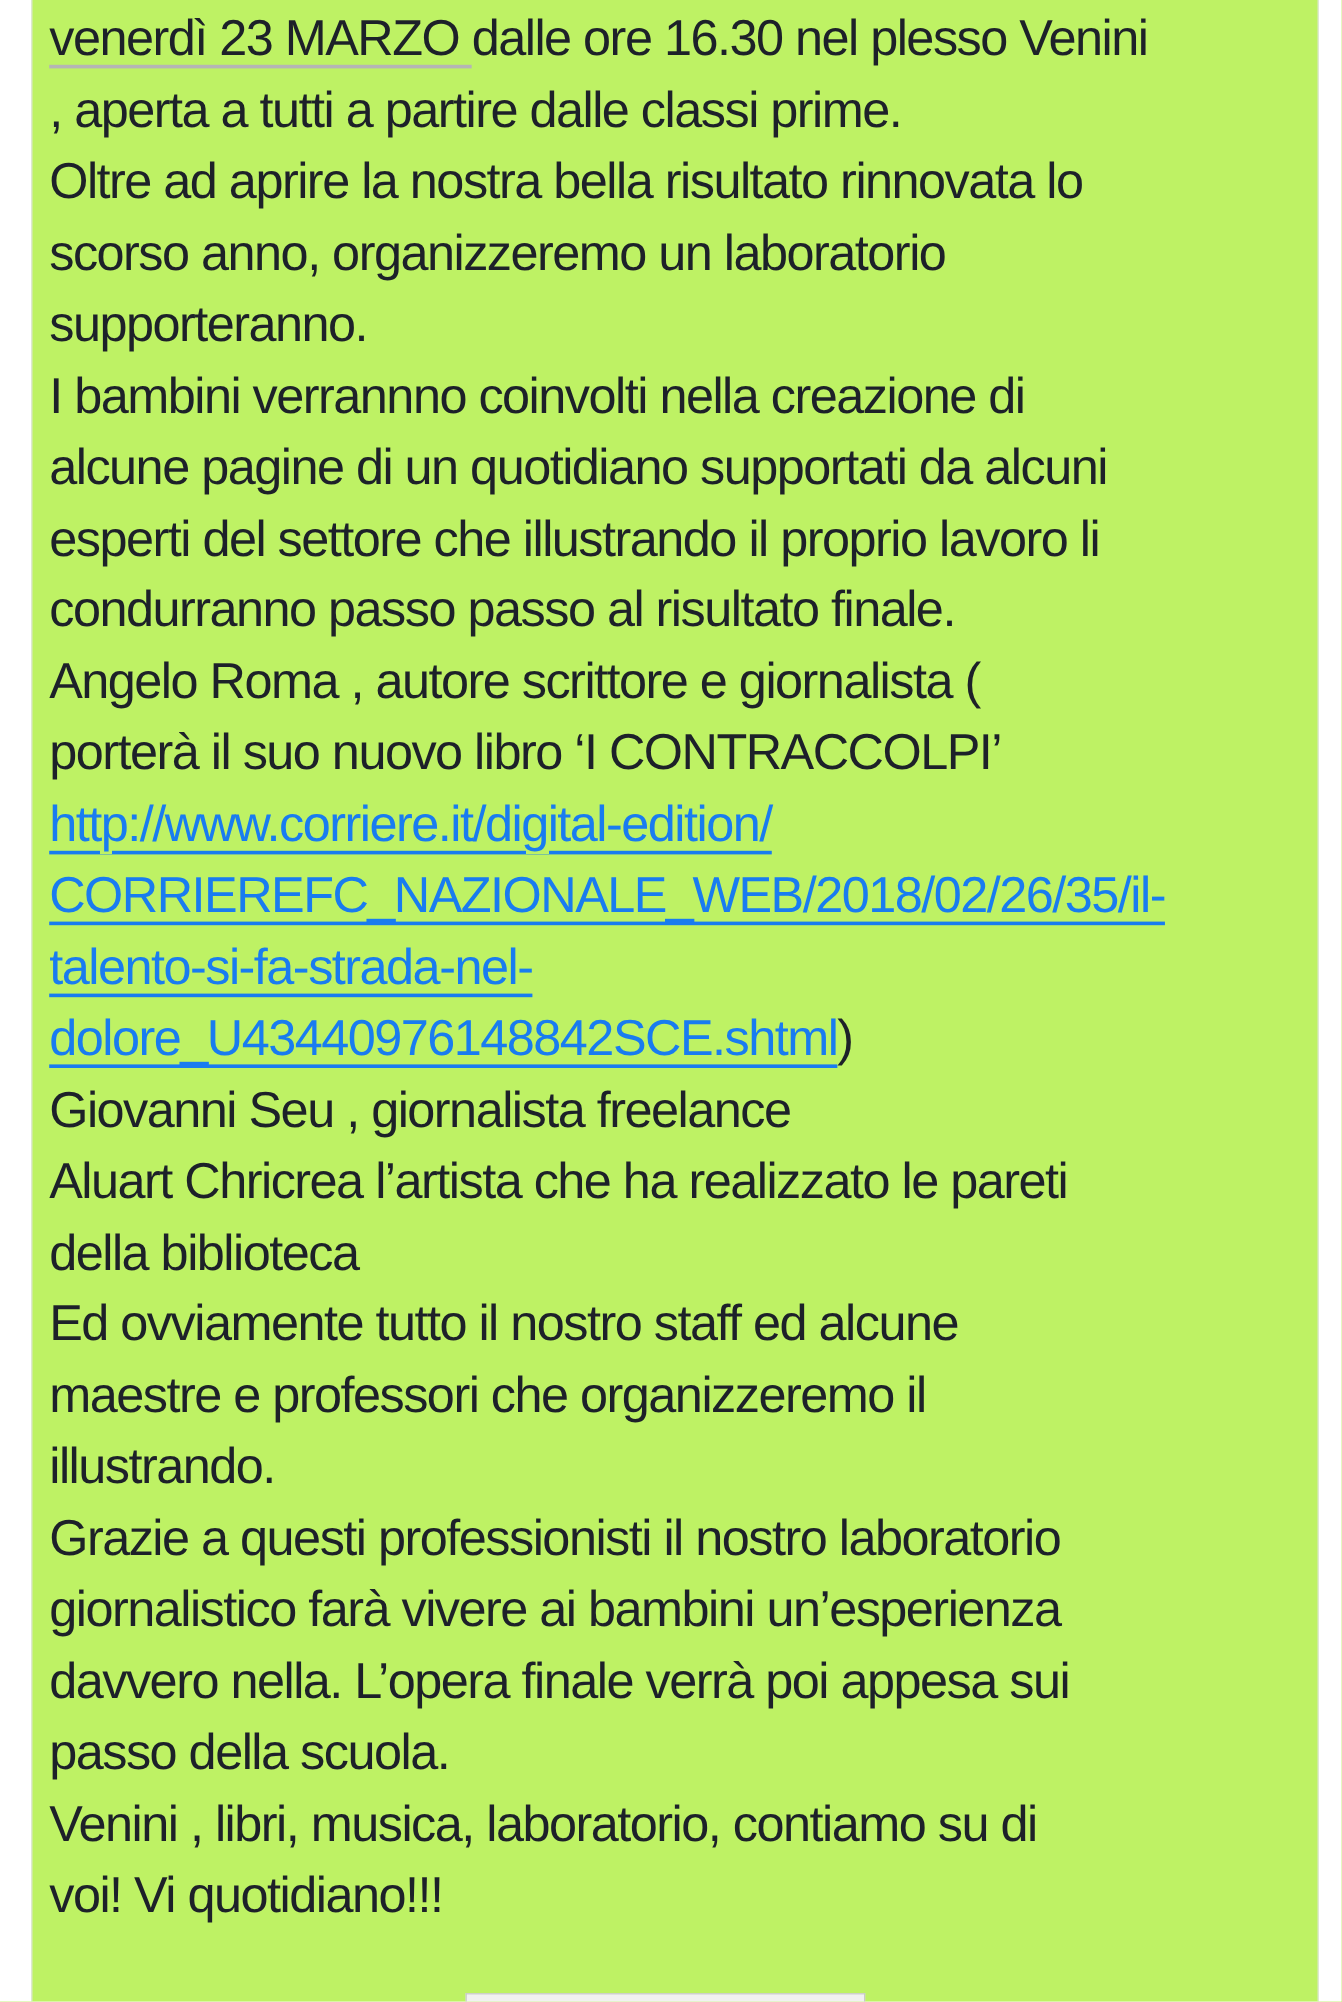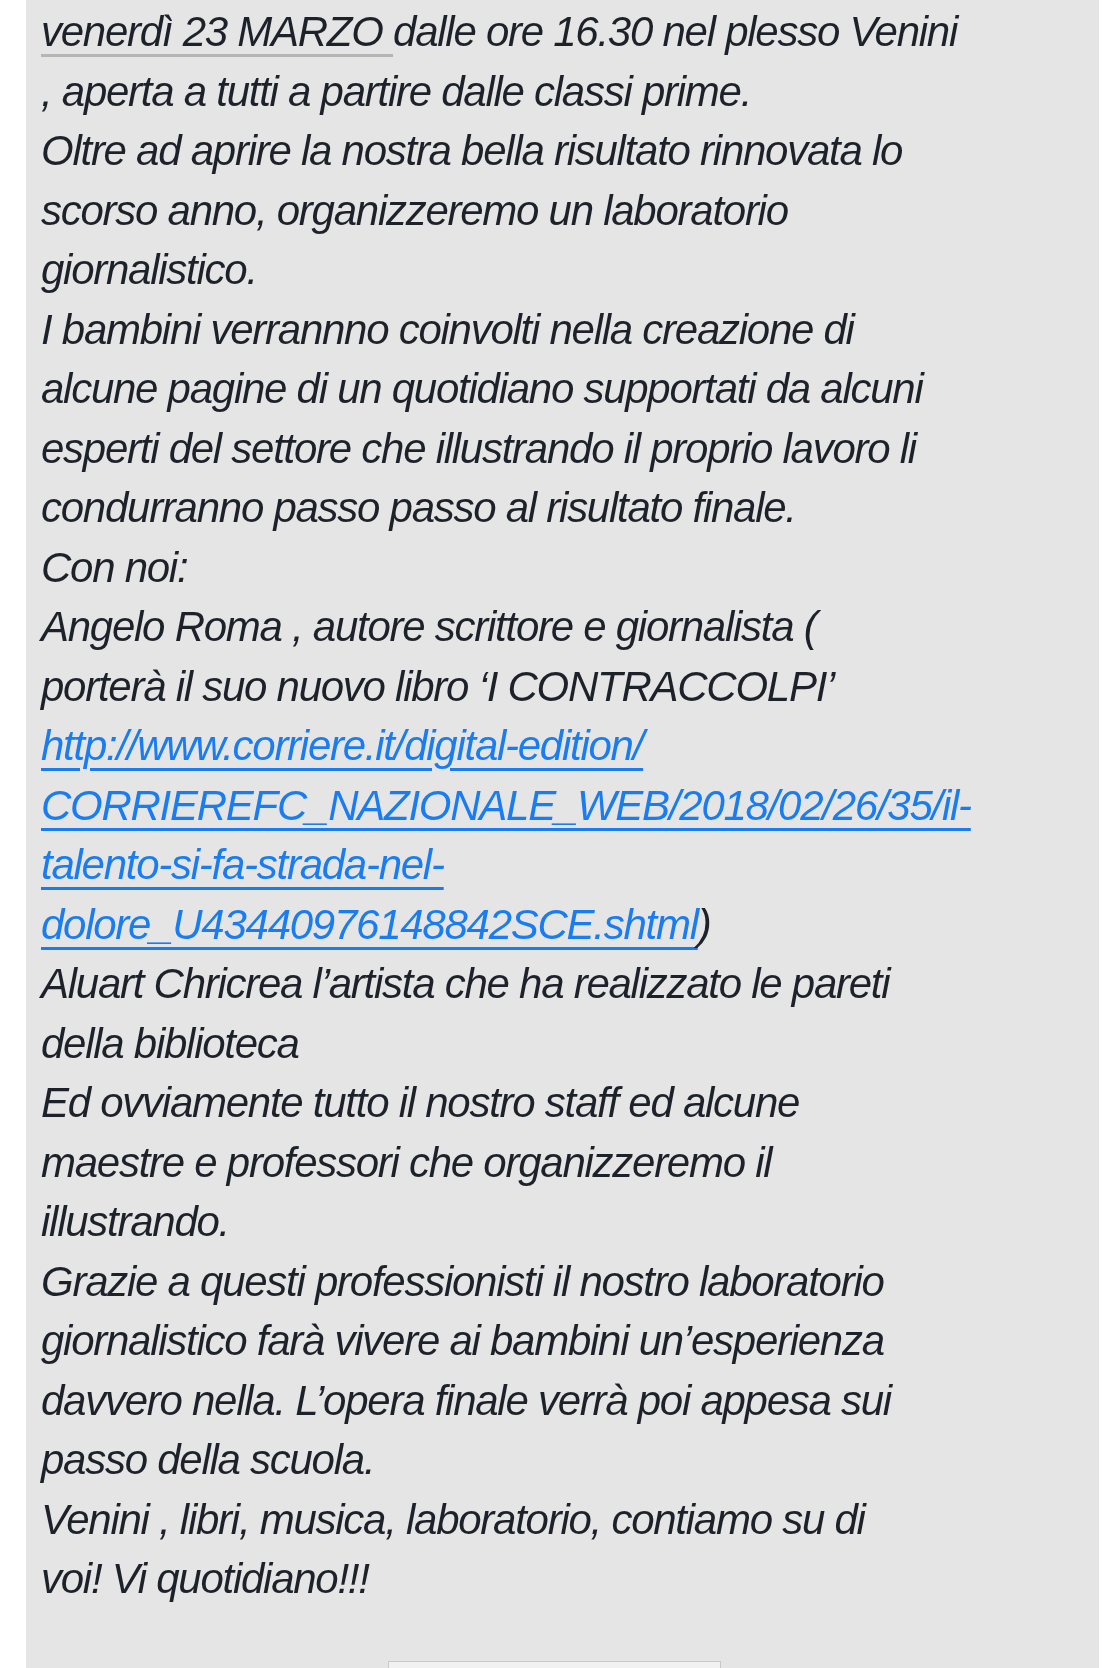--- a/index.html
+++ b/index.html
@@ -12,25 +12,24 @@
   }
   html,body{margin:0;padding:0;}
   body{
     width:1118px;height:1668px;position:relative;background:#ffffff;
     font-family:"Liberation Sans", sans-serif;overflow:hidden;
   }
   .card{
     position:absolute;top:0;bottom:0;left:26px;right:19px;
     border-left:1px solid var(--card-border);
     border-right:1px solid var(--card-border);
-    background:#e5e5e5;
+    background:#bef264;
     padding:2px 0 0 14px;
     box-sizing:border-box;
     overflow:hidden;
-    font-style:italic;
   }
   .line{
     font-size:42px;
     line-height:59.5px;
     letter-spacing:-0.03em;
     color:var(--text-color);
     white-space:pre;
   }
   .underlined{
     text-decoration:underline;
@@ -56,32 +55,32 @@
   }
 </style>
 </head>
 <body>
 
 <div class="card">
     <div class="line"><span class="underlined">venerdì 23 MARZO </span><span>dalle ore 16.30 nel plesso Venini</span></div>
     <div class="line"><span>, aperta a tutti a partire dalle classi prime.</span></div>
     <div class="line"><span>Oltre ad aprire la nostra bella risultato rinnovata lo</span></div>
     <div class="line"><span>scorso anno, organizzeremo un laboratorio</span></div>
-    <div class="line"><span>giornalistico.</span></div>
+    <div class="line"><span>supporteranno.</span></div>
     <div class="line"><span>I bambini verrannno coinvolti nella creazione di</span></div>
     <div class="line"><span>alcune pagine di un quotidiano supportati da alcuni</span></div>
     <div class="line"><span>esperti del settore che illustrando il proprio lavoro li</span></div>
     <div class="line"><span>condurranno passo passo al risultato finale.</span></div>
-    <div class="line"><span>Con noi:</span></div>
     <div class="line"><span>Angelo Roma , autore scrittore e giornalista (</span></div>
     <div class="line"><span>porterà il suo nuovo libro ‘I CONTRACCOLPI’</span></div>
     <div class="line"><a class="link" href="#">http://www.corriere.it/digital-edition/</a></div>
     <div class="line"><a class="link" href="#">CORRIEREFC_NAZIONALE_WEB/2018/02/26/35/il-</a></div>
     <div class="line"><a class="link" href="#">talento-si-fa-strada-nel-</a></div>
     <div class="line"><a class="link" href="#">dolore_U43440976148842SCE.shtml</a><span>)</span></div>
+    <div class="line"><span>Giovanni Seu , giornalista freelance</span></div>
     <div class="line"><span>Aluart Chricrea l’artista che ha realizzato le pareti</span></div>
     <div class="line"><span>della biblioteca</span></div>
     <div class="line"><span>Ed ovviamente tutto il nostro staff ed alcune</span></div>
     <div class="line"><span>maestre e professori che organizzeremo il</span></div>
     <div class="line"><span>illustrando.</span></div>
     <div class="line"><span>Grazie a questi professionisti il nostro laboratorio</span></div>
     <div class="line"><span>giornalistico farà vivere ai bambini un’esperienza</span></div>
     <div class="line"><span>davvero nella. L’opera finale verrà poi appesa sui</span></div>
     <div class="line"><span>passo della scuola.</span></div>
     <div class="line"><span>Venini , libri, musica, laboratorio, contiamo su di</span></div>

